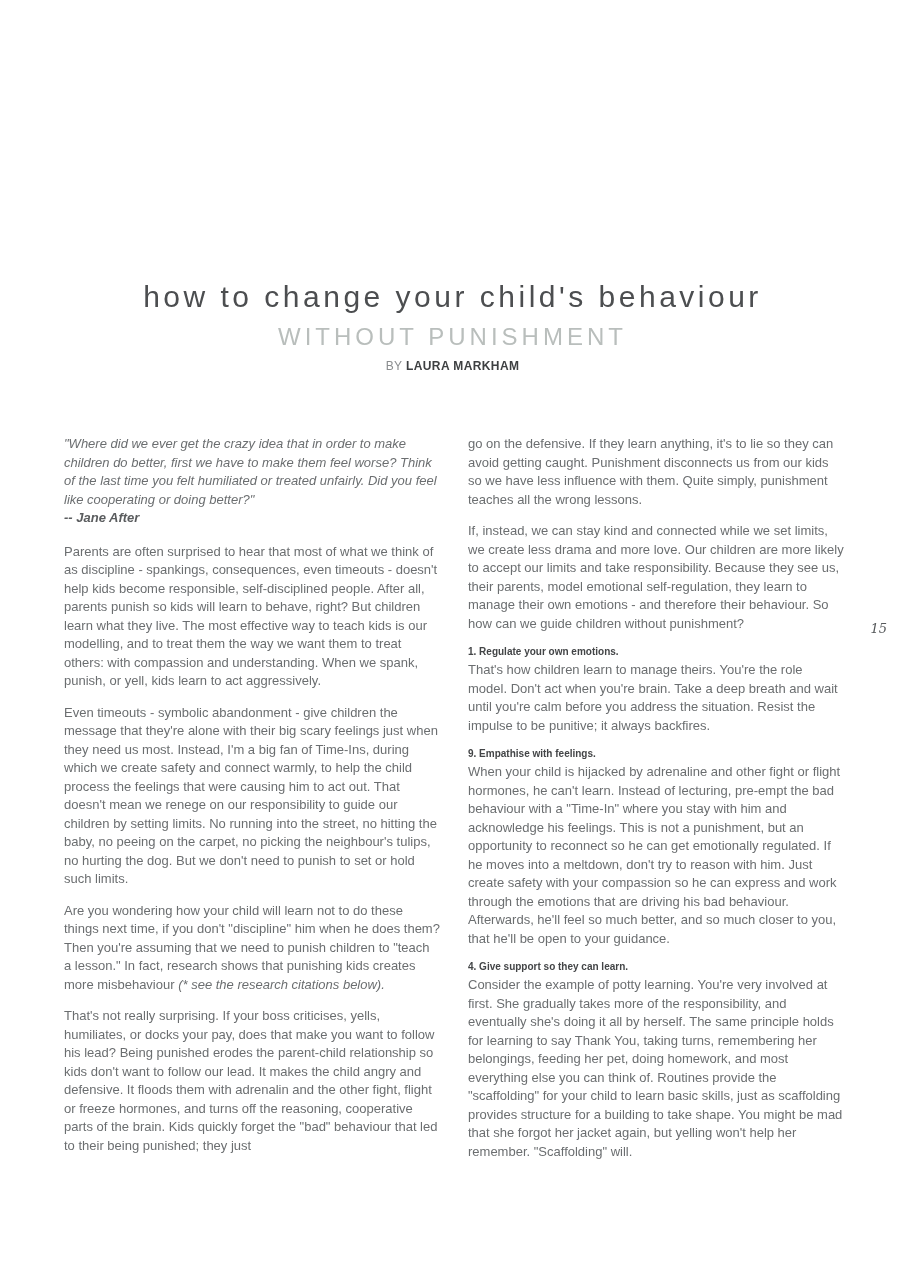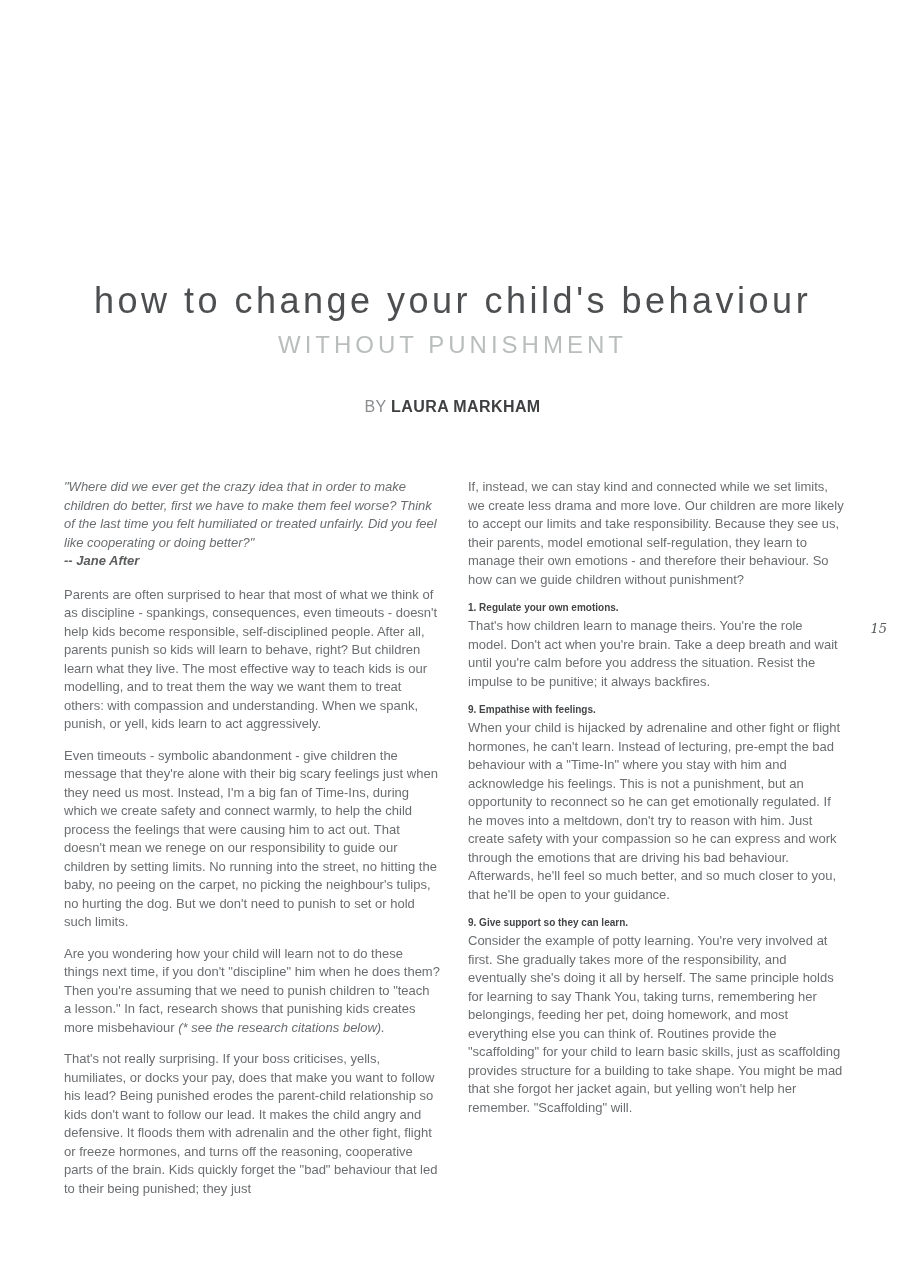--- a/index.html
+++ b/index.html
@@ -24,35 +24,35 @@
     font-style: italic;
     font-size: 13px;
     color: #55585a;
     text-align: center;
   }
   .header {
     padding-top: 280px;
     text-align: center;
   }
   .title {
-    font-size: 36px;
+    font-size: 30px;
     font-weight: 400;
     letter-spacing: 3.5px;
     color: #4c4e50;
   }
   .subtitle {
     margin-top: 9px;
     font-size: 24px;
     font-weight: 400;
     letter-spacing: 4px;
     color: #b9bebc;
   }
   .byline {
-    margin-top: 39px;
-    font-size: 16px;
+    margin-top: 8px;
+    font-size: 12px;
     letter-spacing: 0.4px;
     color: #8a8c8e;
   }
   .byline-name {
     font-weight: bold;
     color: #3e4042;
   }
   .columns {
     display: flex;
     margin: 62px 61px 0 64px;
@@ -111,33 +111,34 @@
         <p class="quote-text">"Where did we ever get the crazy idea that in order to make children do better, first we have to make them feel worse? Think of the last time you felt humiliated or treated unfairly. Did you feel like cooperating or doing better?"</p>
         <p class="quote-attribution">-- Jane After</p>
       </div>
       <p class="para">Parents are often surprised to hear that most of what we think of as discipline - spankings, consequences, even timeouts - doesn't help kids become responsible, self-disciplined people. After all, parents punish so kids will learn to behave, right? But children learn what they live. The most effective way to teach kids is our modelling, and to treat them the way we want them to treat others: with compassion and understanding. When we spank, punish, or yell, kids learn to act aggressively.</p>
       <p class="para">Even timeouts - symbolic abandonment - give children the message that they're alone with their big scary feelings just when they need us most. Instead, I'm a big fan of Time-Ins, during which we create safety and connect warmly, to help the child process the feelings that were causing him to act out. That doesn't mean we renege on our responsibility to guide our children by setting limits. No running into the street, no hitting the baby, no peeing on the carpet, no picking the neighbour's tulips, no hurting the dog. But we don't need to punish to set or hold such limits.</p>
       <p class="para"><span>Are you wondering how your child will learn not to do these things next time, if you don't "discipline" him when he does them? Then you're assuming that we need to punish children to "teach a lesson." In fact, research shows that punishing kids creates more misbehaviour </span><span class="italic">(* see the research citations below).</span></p>
       <p class="para">That's not really surprising. If your boss criticises, yells, humiliates, or docks your pay, does that make you want to follow his lead? Being punished erodes the parent-child relationship so kids don't want to follow our lead. It makes the child angry and defensive. It floods them with adrenalin and the other fight, flight or freeze hormones, and turns off the reasoning, cooperative parts of the brain. Kids quickly forget the "bad" behaviour that led to their being punished; they just</p>
     </div>
 
     <div class="col col-right">
+      <p class="para">go on the defensive. If they learn anything, it's to lie so they can avoid getting caught. Punishment disconnects us from our kids so we have less influence with them. Quite simply, punishment teaches all the wrong lessons.</p>
       <p class="para">If, instead, we can stay kind and connected while we set limits, we create less drama and more love. Our children are more likely to accept our limits and take responsibility. Because they see us, their parents, model emotional self-regulation, they learn to manage their own emotions - and therefore their behaviour. So how can we guide children without punishment?</p>
 
       <section class="section">
         <h3 class="section-heading">1. Regulate your own emotions.</h3>
         <p class="para section-body">That's how children learn to manage theirs. You're the role model. Don't act when you're brain. Take a deep breath and wait until you're calm before you address the situation. Resist the impulse to be punitive; it always backfires.</p>
       </section>
 
       <section class="section">
         <h3 class="section-heading">9. Empathise with feelings.</h3>
         <p class="para section-body">When your child is hijacked by adrenaline and other fight or flight hormones, he can't learn. Instead of lecturing, pre-empt the bad behaviour with a "Time-In" where you stay with him and acknowledge his feelings. This is not a punishment, but an opportunity to reconnect so he can get emotionally regulated. If he moves into a meltdown, don't try to reason with him. Just create safety with your compassion so he can express and work through the emotions that are driving his bad behaviour. Afterwards, he'll feel so much better, and so much closer to you, that he'll be open to your guidance.</p>
       </section>
 
       <section class="section">
-        <h3 class="section-heading">9. Give support so they can learn.</h3>
+        <h3 class="section-heading">4. Give support so they can learn.</h3>
         <p class="para section-body">Consider the example of potty learning. You're very involved at first. She gradually takes more of the responsibility, and eventually she's doing it all by herself. The same principle holds for learning to say Thank You, taking turns, remembering her belongings, feeding her pet, doing homework, and most everything else you can think of. Routines provide the "scaffolding" for your child to learn basic skills, just as scaffolding provides structure for a building to take shape. You might be mad that she forgot her jacket again, but yelling won't help her remember. "Scaffolding" will.</p>
       </section>
     </div>
 
   </div>
 
 </div>
 
 </body></html>

